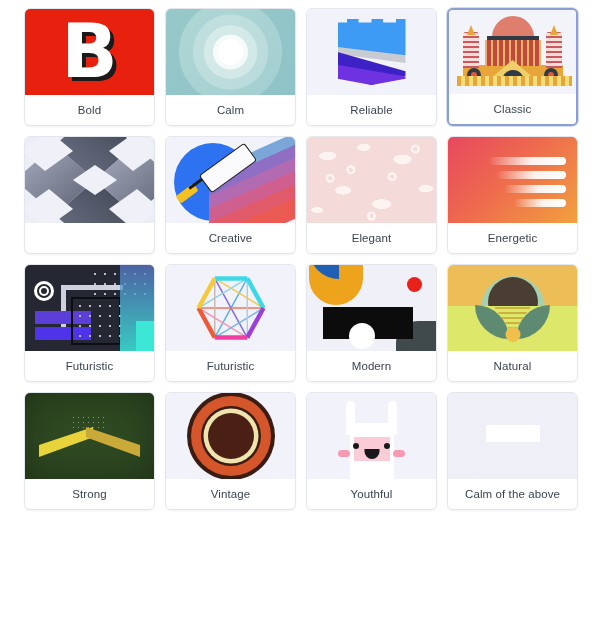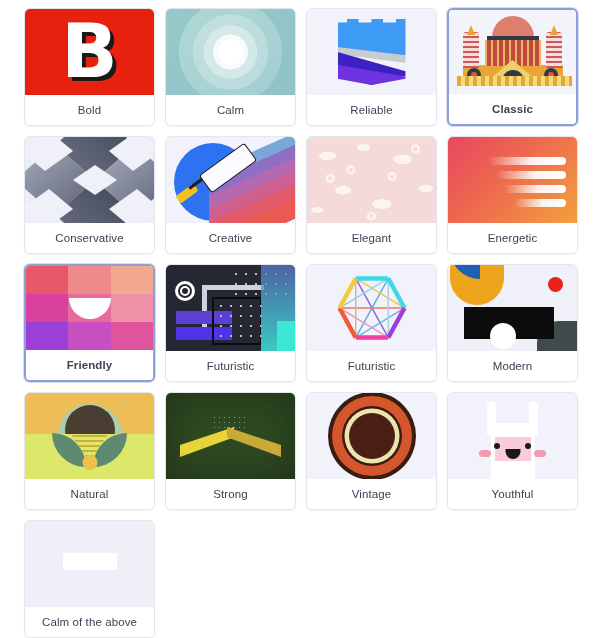--- a/index.html
+++ b/index.html
@@ -32,21 +32,20 @@
     border-radius: 6px;
     overflow: hidden;
     box-shadow: 0 1px 2px rgba(16,24,40,0.06);
     cursor: pointer;
     display: flex;
     flex-direction: column;
   }
   .card.selected {
     border: 2px solid #8c9fd4;
     box-shadow: 0 0 0 1px rgba(140,159,212,0.35);
-    font-weight: bold;
   }
 
   .thumb {
     position: relative;
     width: 100%;
     height: 86px;
     background: #f2f3fa;
     overflow: hidden;
     flex: none;
   }
@@ -348,21 +347,20 @@
         <polygon points="30,8 70,43 110,8 70,-27" fill="url(#cg2)"></polygon>
         <polygon points="30,78 70,43 110,78 70,113" fill="url(#cg2)"></polygon>
         <polygon points="70,43 110,8 150,43 110,78" fill="url(#cg1)"></polygon>
         <polygon points="-4,14 24,-6 48,14 20,34" fill="#f0f1f8"></polygon>
         <polygon points="84,14 112,-6 136,14 108,34" fill="#f0f1f8"></polygon>
         <polygon points="-4,72 24,52 48,72 20,92" fill="#f0f1f8"></polygon>
         <polygon points="84,72 112,52 136,72 108,92" fill="#f0f1f8"></polygon>
         <polygon points="48,43 70,28 92,43 70,58" fill="#f0f1f8"></polygon>
       </svg>
     </div>
-    <div class="label">Conservative</div>
   </div>
 
   <div class="card">
     <div class="thumb t-creative">
       <div class="cr-circ"></div>
       <div class="cr-stripes"></div>
       <div class="cr-grip"></div>
       <div class="cr-handle"></div>
       <div class="cr-roller"></div>
     </div>
@@ -377,37 +375,20 @@
   <div class="card">
     <div class="thumb t-energetic">
       <div class="en-bar en-b1"></div>
       <div class="en-bar en-b2"></div>
       <div class="en-bar en-b3"></div>
       <div class="en-bar en-b4"></div>
     </div>
     <div class="label">Energetic</div>
   </div>
 
-  <div class="card selected">
-    <div class="thumb t-friendly">
-      <div class="fr-grid">
-        <div style="background:#e8566a"></div>
-          <div style="background:#ef8a8a"></div>
-          <div style="background:#f2a98f"></div>
-        <div style="background:#d8429c"></div>
-          <div style="background:#e86a9a"></div>
-          <div style="background:#ef8fa8"></div>
-        <div style="background:#9b3fd8"></div>
-          <div style="background:#c84fc0"></div>
-          <div style="background:#e0549e"></div>
-      </div>
-      <div class="fr-bowl"></div>
-    </div>
-    <div class="label">Friendly</div>
-  </div>
 
   <div class="card">
     <div class="thumb t-futuristic">
       <div class="fu-path"></div>
       <div class="fu-path2"></div>
       <div class="fu-dots"></div>
       <div class="fu-p1"></div>
       <div class="fu-p2"></div>
       <div class="fu-box"></div>
       <div class="fu-dots2"></div>

